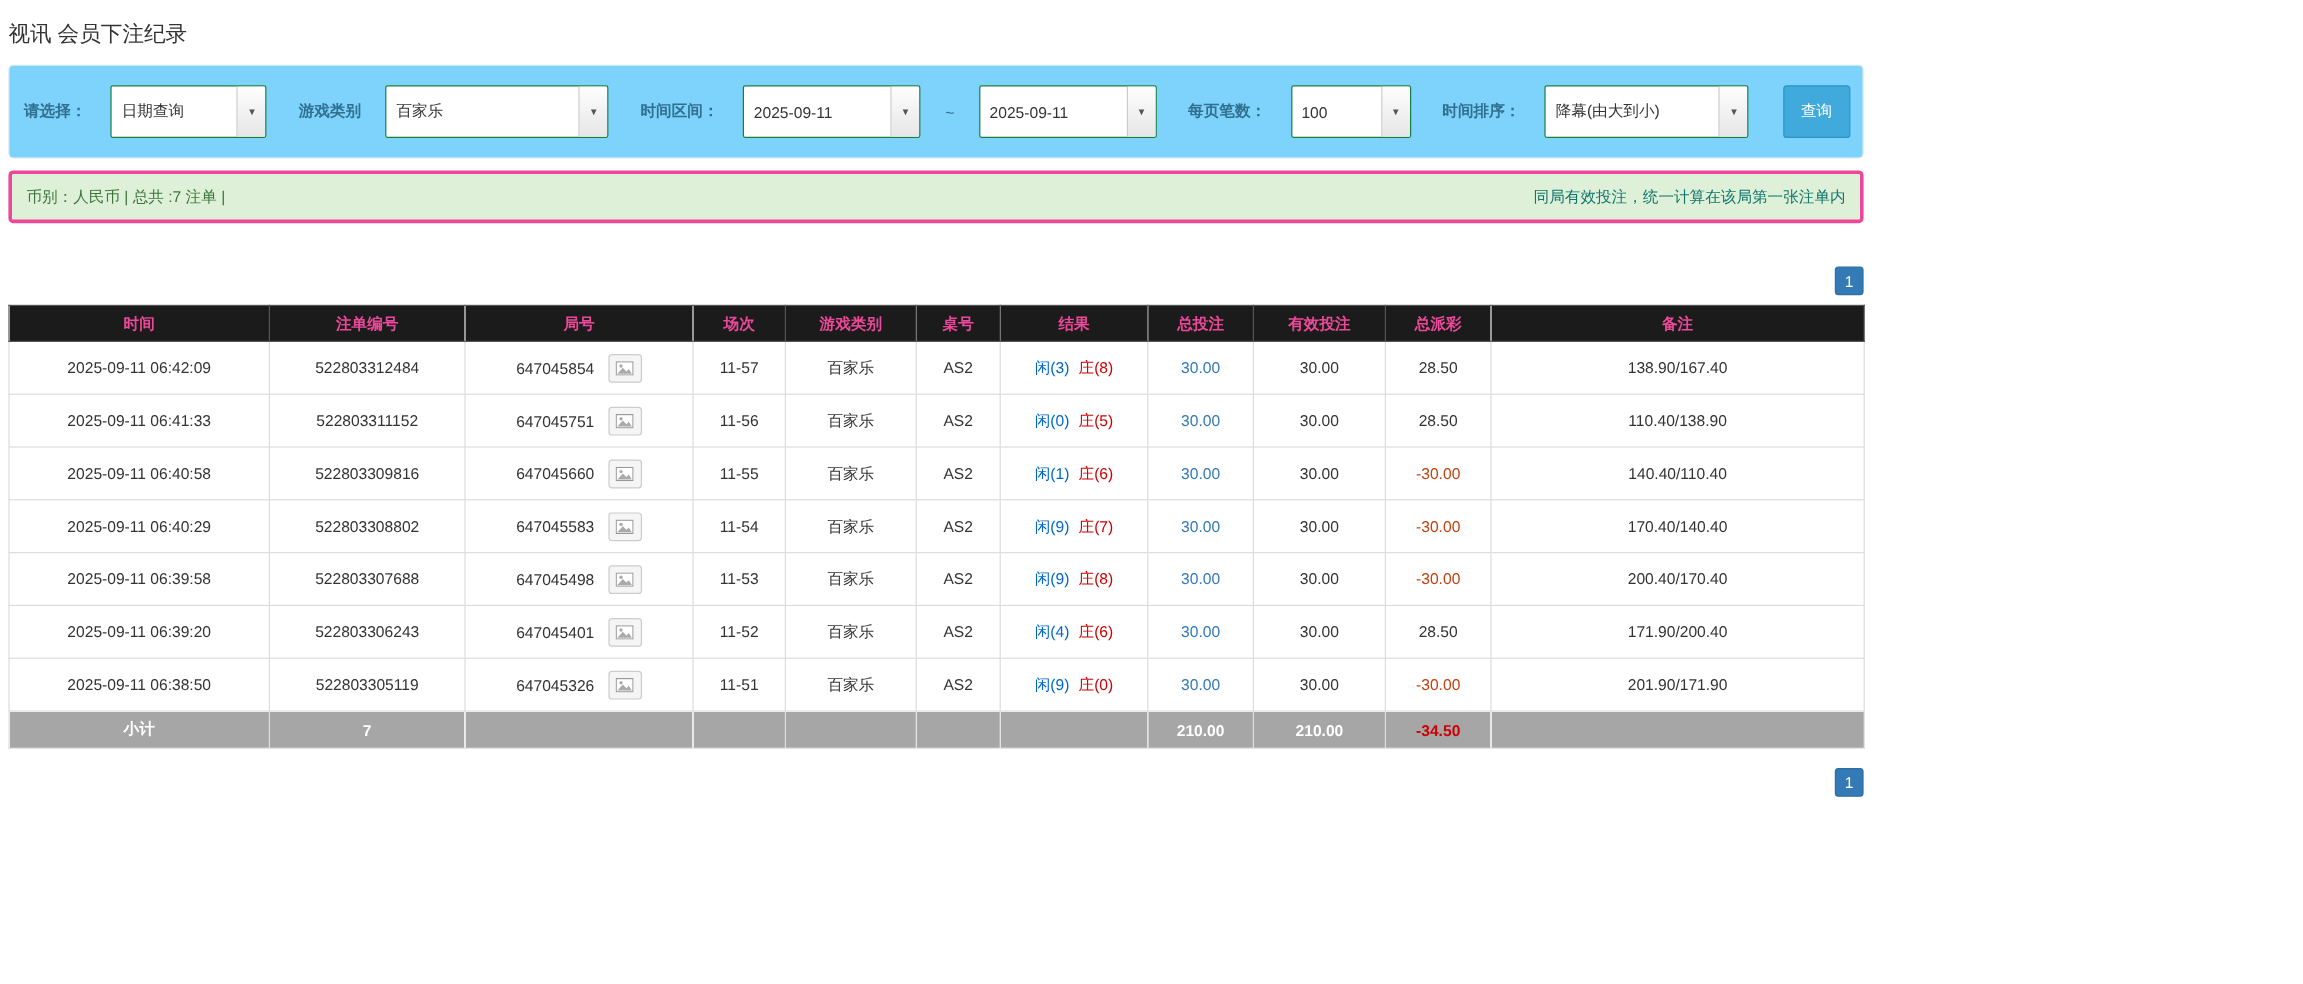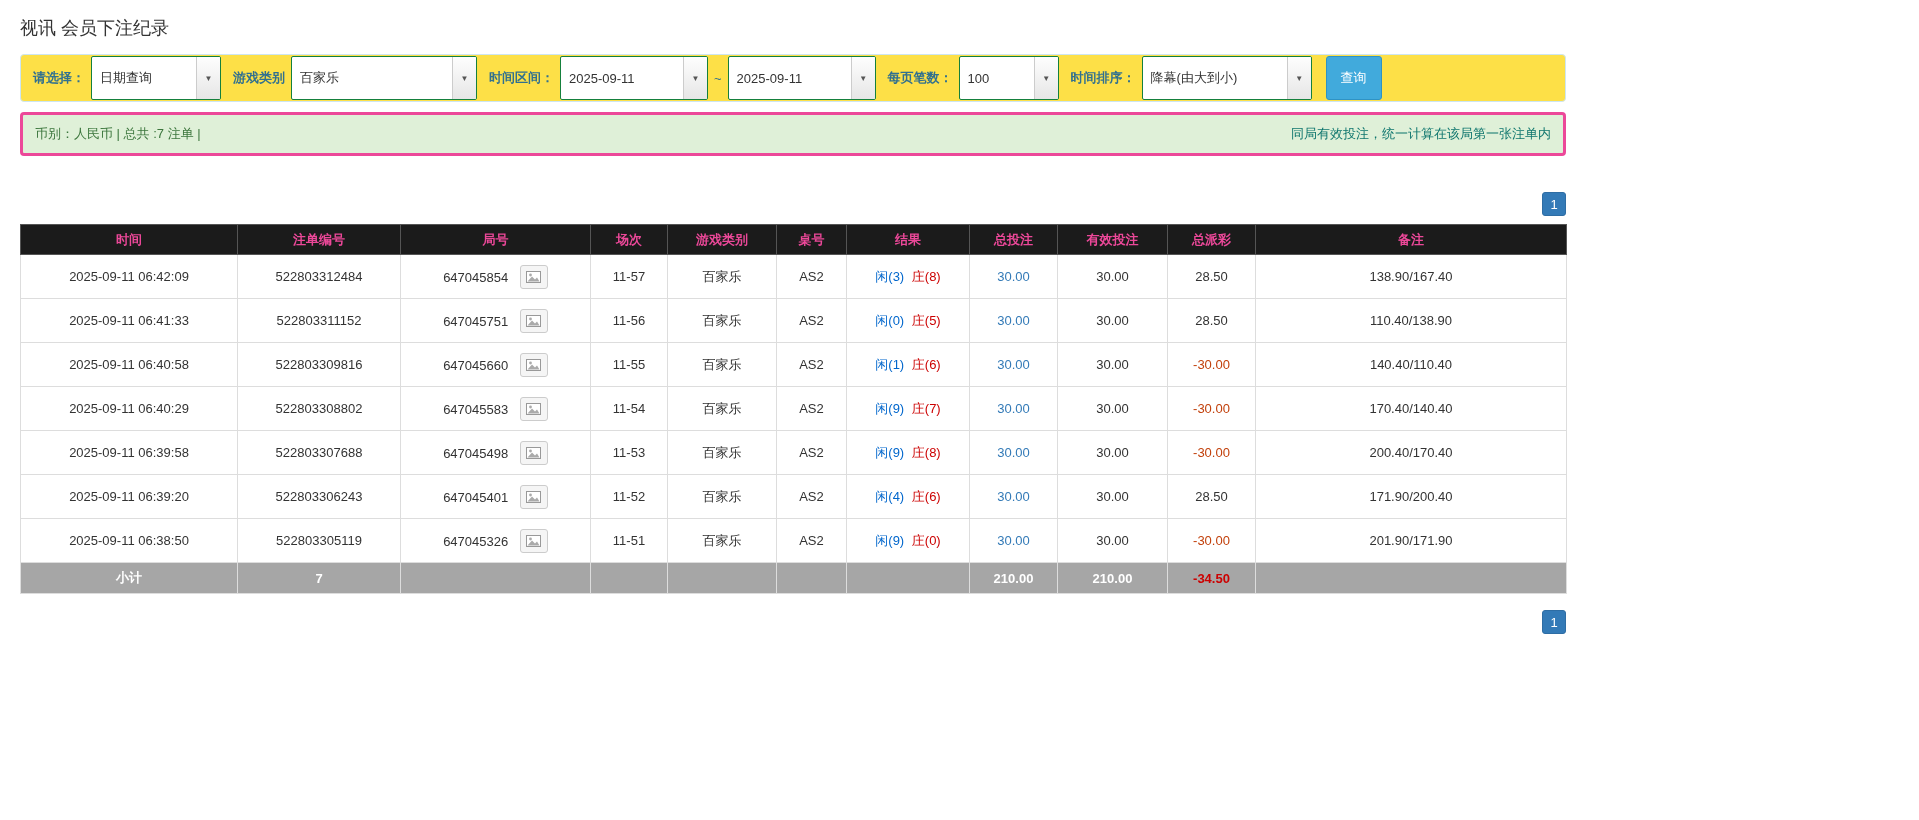--- a/index.html
+++ b/index.html
@@ -1,24 +1,24 @@
 <!DOCTYPE html>
 <html><head>
 <meta charset="utf-8">
 <style>
   * { box-sizing: border-box; margin: 0; padding: 0; }
   html, body { width: 1919px; height: 820px; background: #fff; font-family: "Liberation Sans", "DejaVu Sans", sans-serif; }
-  .content { width: 1546px; margin-left: 20px; }
+  .content { width: 1546px; margin-left: 7px; }
 
   .page-title { font-size: 18px; font-weight: normal; color: #333; padding: 16px 0 14px 0; }
 
   
   .filter-bar {
-    background: #fde047; border: 1px solid #cde6f2; border-radius: 4px;
-    padding: 1px 10px; display: flex; align-items: center; white-space: nowrap;
+    background: #7dd3fc; border: 1px solid #cde6f2; border-radius: 4px;
+    padding: 16px 10px; display: flex; align-items: center; white-space: nowrap; justify-content: space-between;
   }
   .flabel { color: #31708f; font-size: 13px; font-weight: bold; margin: 0 6px 0 12px; }
   .combo { display: inline-flex; height: 44px; background: #fff; border: 1px solid #15803d; border-radius: 2px; align-items: stretch; overflow: hidden; vertical-align: middle; cursor: pointer; }
   .combo-text { padding: 0 8px; font-size: 13px; color: #333; display: flex; align-items: center; flex: 1; overflow: hidden; }
   .combo-arrow { width: 24px; background: linear-gradient(#fefefe, #e6e6e6); border-left: 1px solid #ccc; display: flex; align-items: center; justify-content: center; color: #555; font-size: 8px; flex: none; }
   .tilde { color: #31708f; font-size: 13px; margin: 0 6px; }
   .btn-query { margin-left: 14px; height: 44px; padding: 0 14px; background: #41aadc; border: 1px solid #2f93c4; border-radius: 3px; color: #fff; font-size: 13px; cursor: pointer; }
 
   
   .info-bar { margin-top: 10px; background: #dff0d8; border: 3px solid #ec4899; border-radius: 4px; padding: 10px 12px; display: flex; justify-content: space-between; align-items: center; font-size: 13px; }

